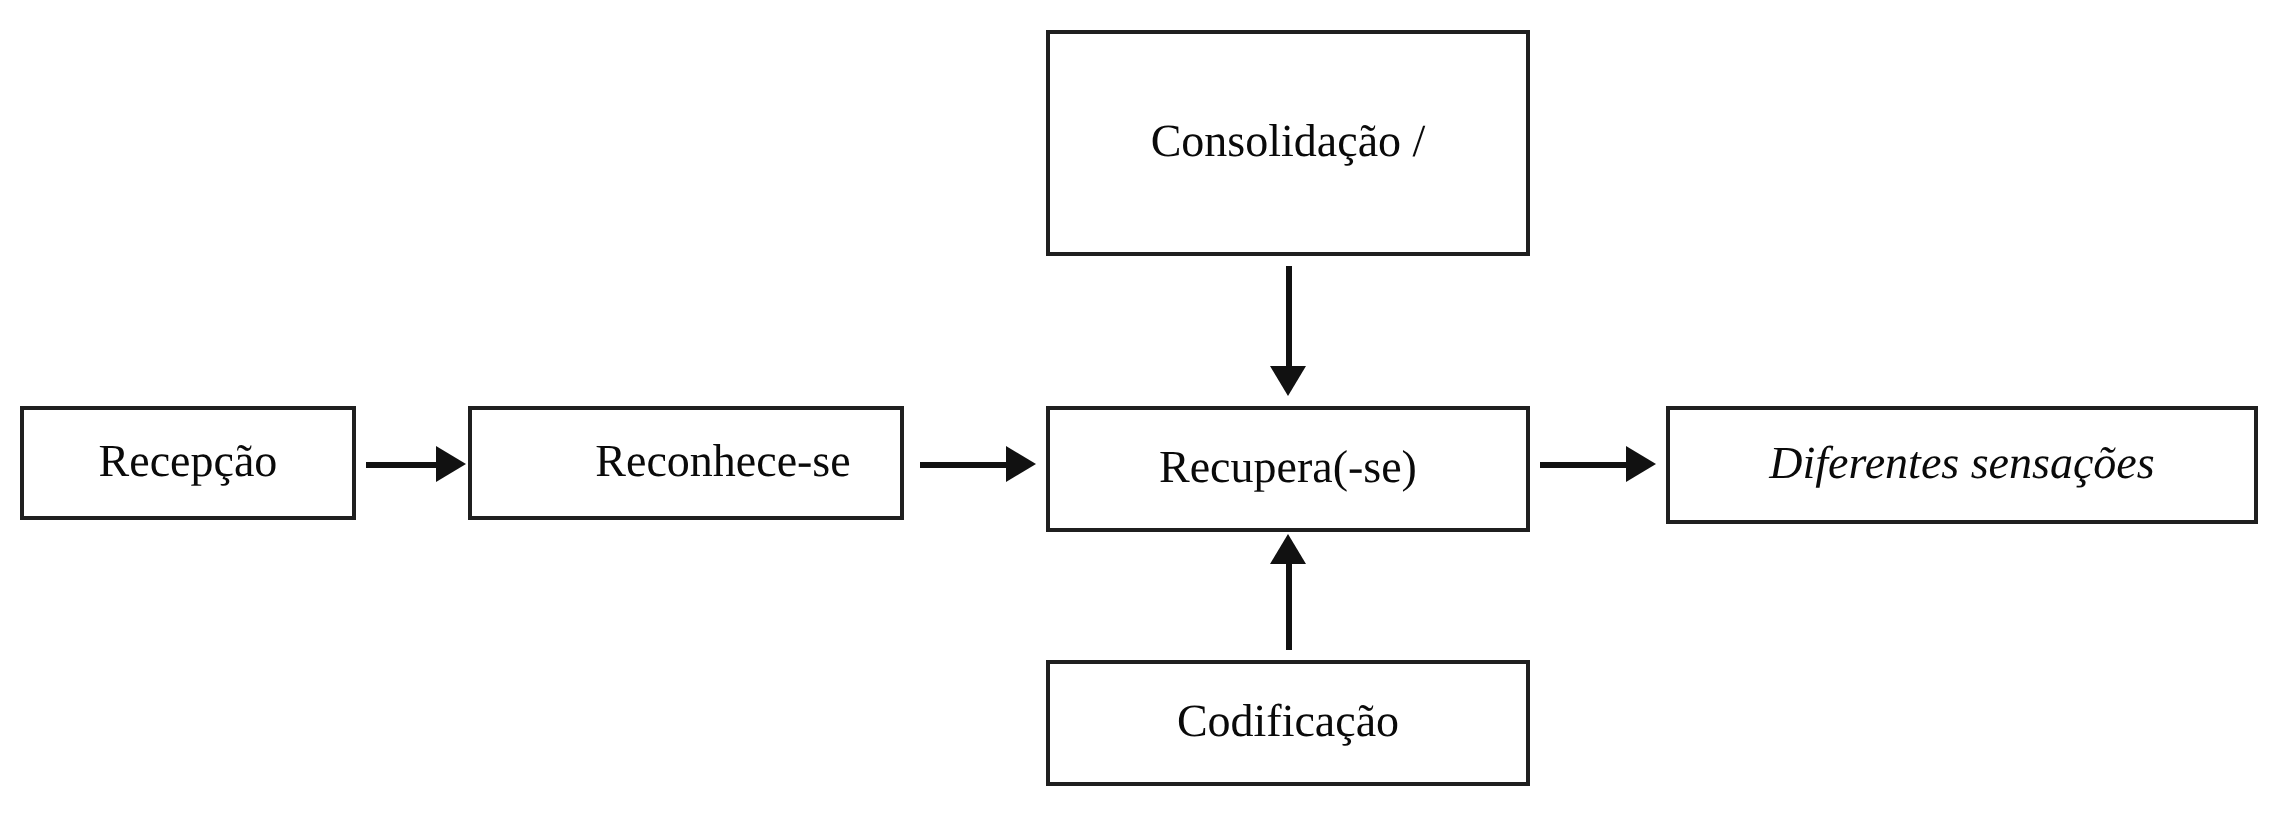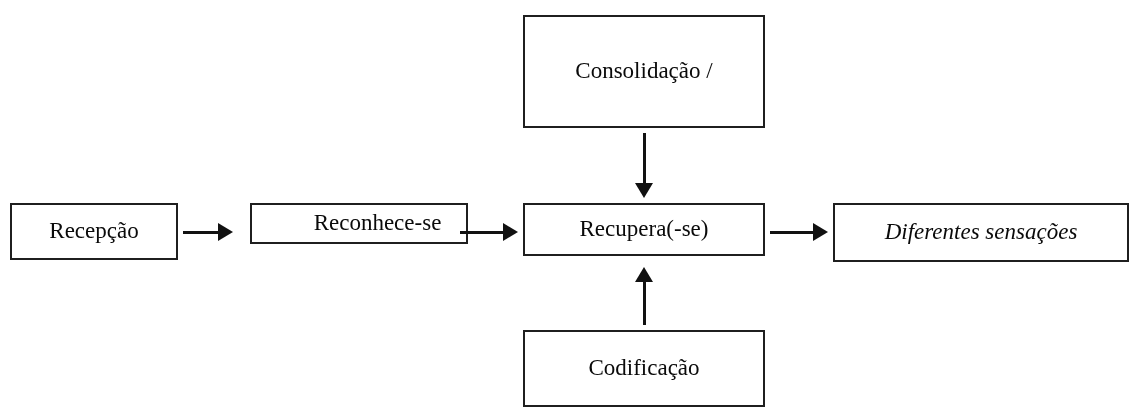--- a/index.html
+++ b/index.html
@@ -31,24 +31,24 @@
   }
   .node .line {
     display: block;
   }
   .node.two-line .line {
     padding: 8px 0;
   }
   
   .n-consolidacao { left: 523px; top: 15px;  width: 242px; height: 113px; }
   .n-recepcao     { left: 10px;  top: 203px; width: 168px; height: 57px; text-align: right; }
-  .n-reconhece    { left: 250px; top: 203px; width: 218px; height: 41px; padding-left: 37px; }
-  .n-recupera     { left: 523px; top: 203px; width: 242px; height: 53px; }
+  .n-reconhece    { left: 234px; top: 203px; width: 218px; height: 57px; padding-left: 37px; }
+  .n-recupera     { left: 523px; top: 203px; width: 242px; height: 63px; }
   .n-sensacoes    { left: 833px; top: 203px; width: 296px; height: 59px; font-style: italic; }
-  .n-codificacao  { left: 523px; top: 330px; width: 242px; height: 77px; }
+  .n-codificacao  { left: 523px; top: 330px; width: 242px; height: 63px; }
 
   
   .arrow-h {
     position: absolute;
     display: flex;
     align-items: center;
     height: 18px;
   }
   .arrow-h .shaft {
     flex: 1;

